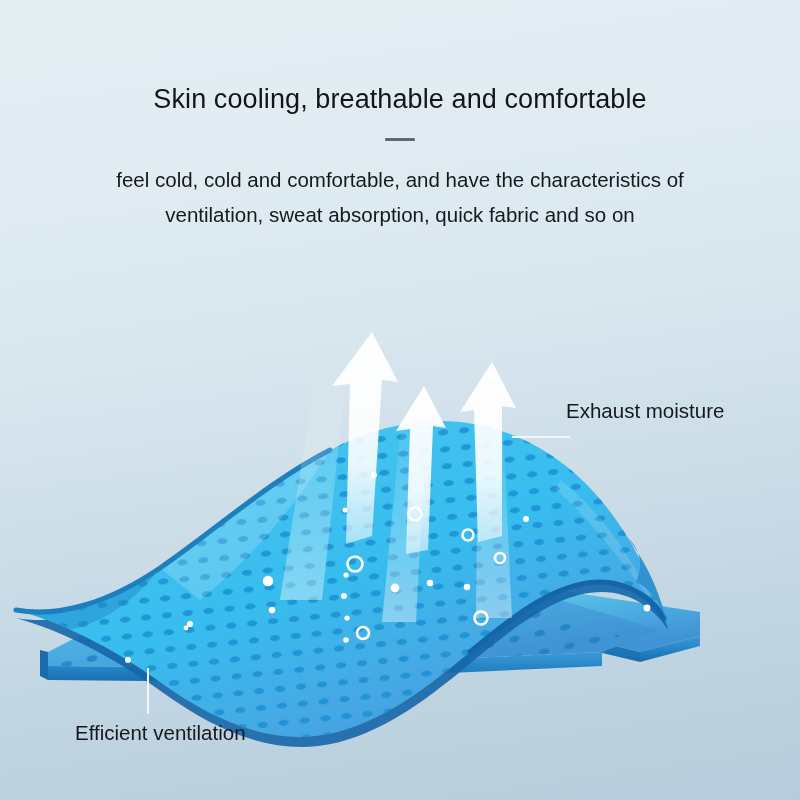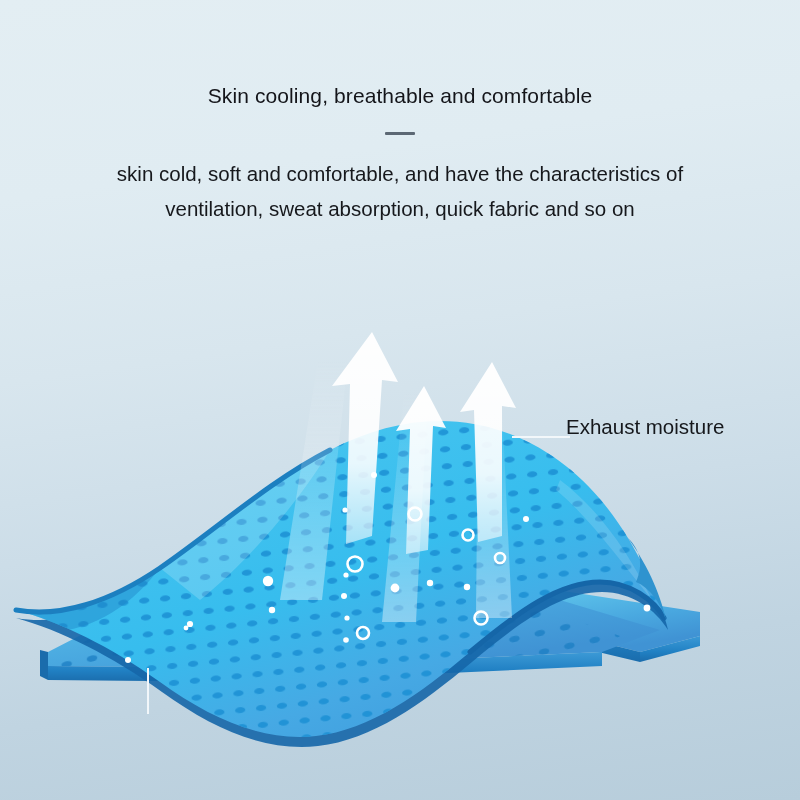--- a/index.html
+++ b/index.html
@@ -32,21 +32,21 @@
     position: absolute;
     left: 0;
     top: 0;
     width: 800px;
     text-align: center;
   }
 
   #page-title {
     margin: 0;
     padding-top: 84px;
-    font-size: 21px;
+    font-size: 27px;
     font-weight: 400;
     color: #14151a;
     letter-spacing: .1px;
     line-height: 1.12;
   }
 
   #title-divider {
     width: 30px;
     height: 3px;
     background: #5c6874;
@@ -77,21 +77,21 @@
   
   .callout {
     position: absolute;
     color: #16181c;
     font-size: 20.5px;
     line-height: 1.42;
     white-space: nowrap;
   }
   #callout-exhaust {
     left: 566px;
-    top: 412px;
+    top: 396px;
     text-align: center;
   }
   #callout-exhaust .cl { display: block; }
   #callout-ventilation {
     left: 75px;
     top: 718px;
   }
 
   .leader {
     position: absolute;
@@ -112,21 +112,21 @@
 </style>
 </head>
 <body>
 
 <div id="infographic">
 
   <div class="header">
     <h1 id="page-title">Skin cooling, breathable and comfortable</h1>
     <div id="title-divider"></div>
     <div id="subtitle">
-      <span class="ln">skin cold, soft and comfortable, and have the characteristics of</span>
+      <span class="ln">feel cold, cold and comfortable, and have the characteristics of</span>
       <span class="ln">ventilation, sweat absorption, quick fabric and so on</span>
     </div>
   </div>
 
   <div id="illustration">
     <svg width="800" height="500" viewBox="0 0 800 500" xmlns="http://www.w3.org/2000/svg">
       <defs>
 
         <pattern id="perfTop" width="21" height="17" patternUnits="userSpaceOnUse" patternTransform="rotate(-6)">
           <ellipse cx="7" cy="8" rx="5.2" ry="3" fill="#1b8fd4" opacity="0.85"></ellipse>
@@ -317,14 +317,15 @@
       </g>
     </svg>
   </div>
 
   <div class="leader" id="leader-exhaust"></div>
   <div class="callout" id="callout-exhaust">
     <span class="cl">Exhaust moisture</span>
   </div>
 
   <div class="leader" id="leader-ventilation"></div>
+  <div class="callout" id="callout-ventilation">Efficient ventilation</div>
 
 </div>
 
 </body></html>

